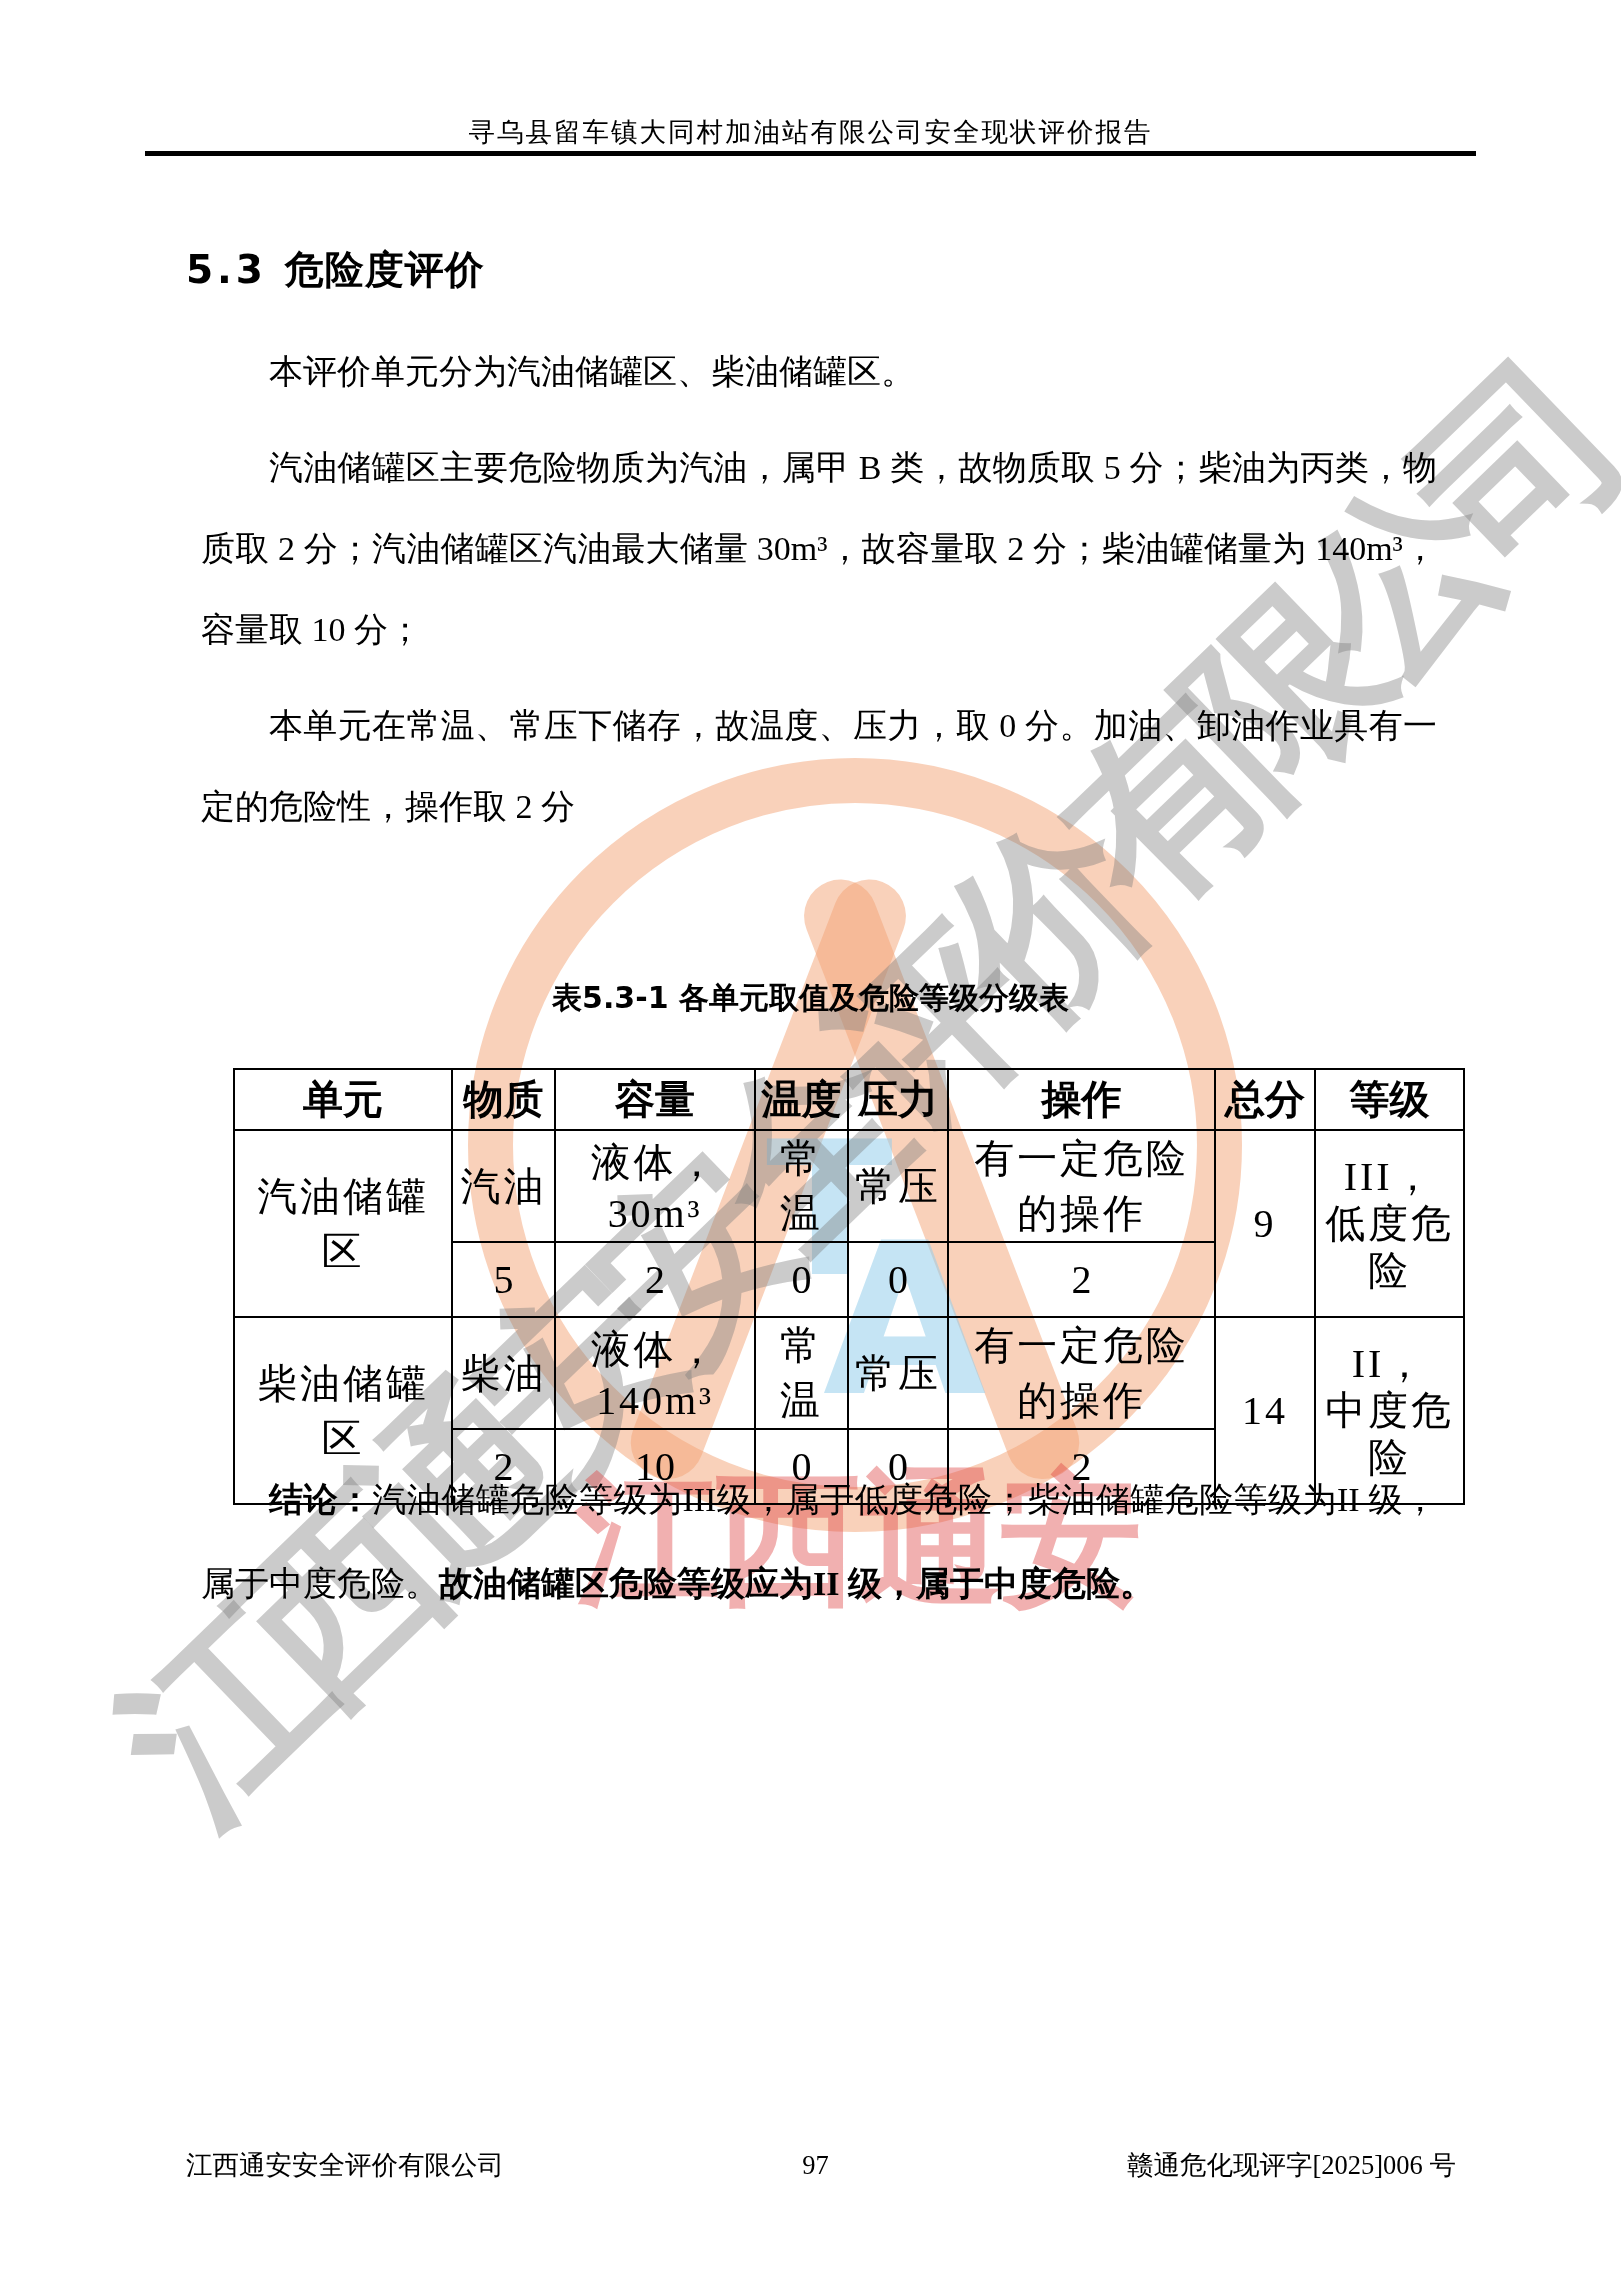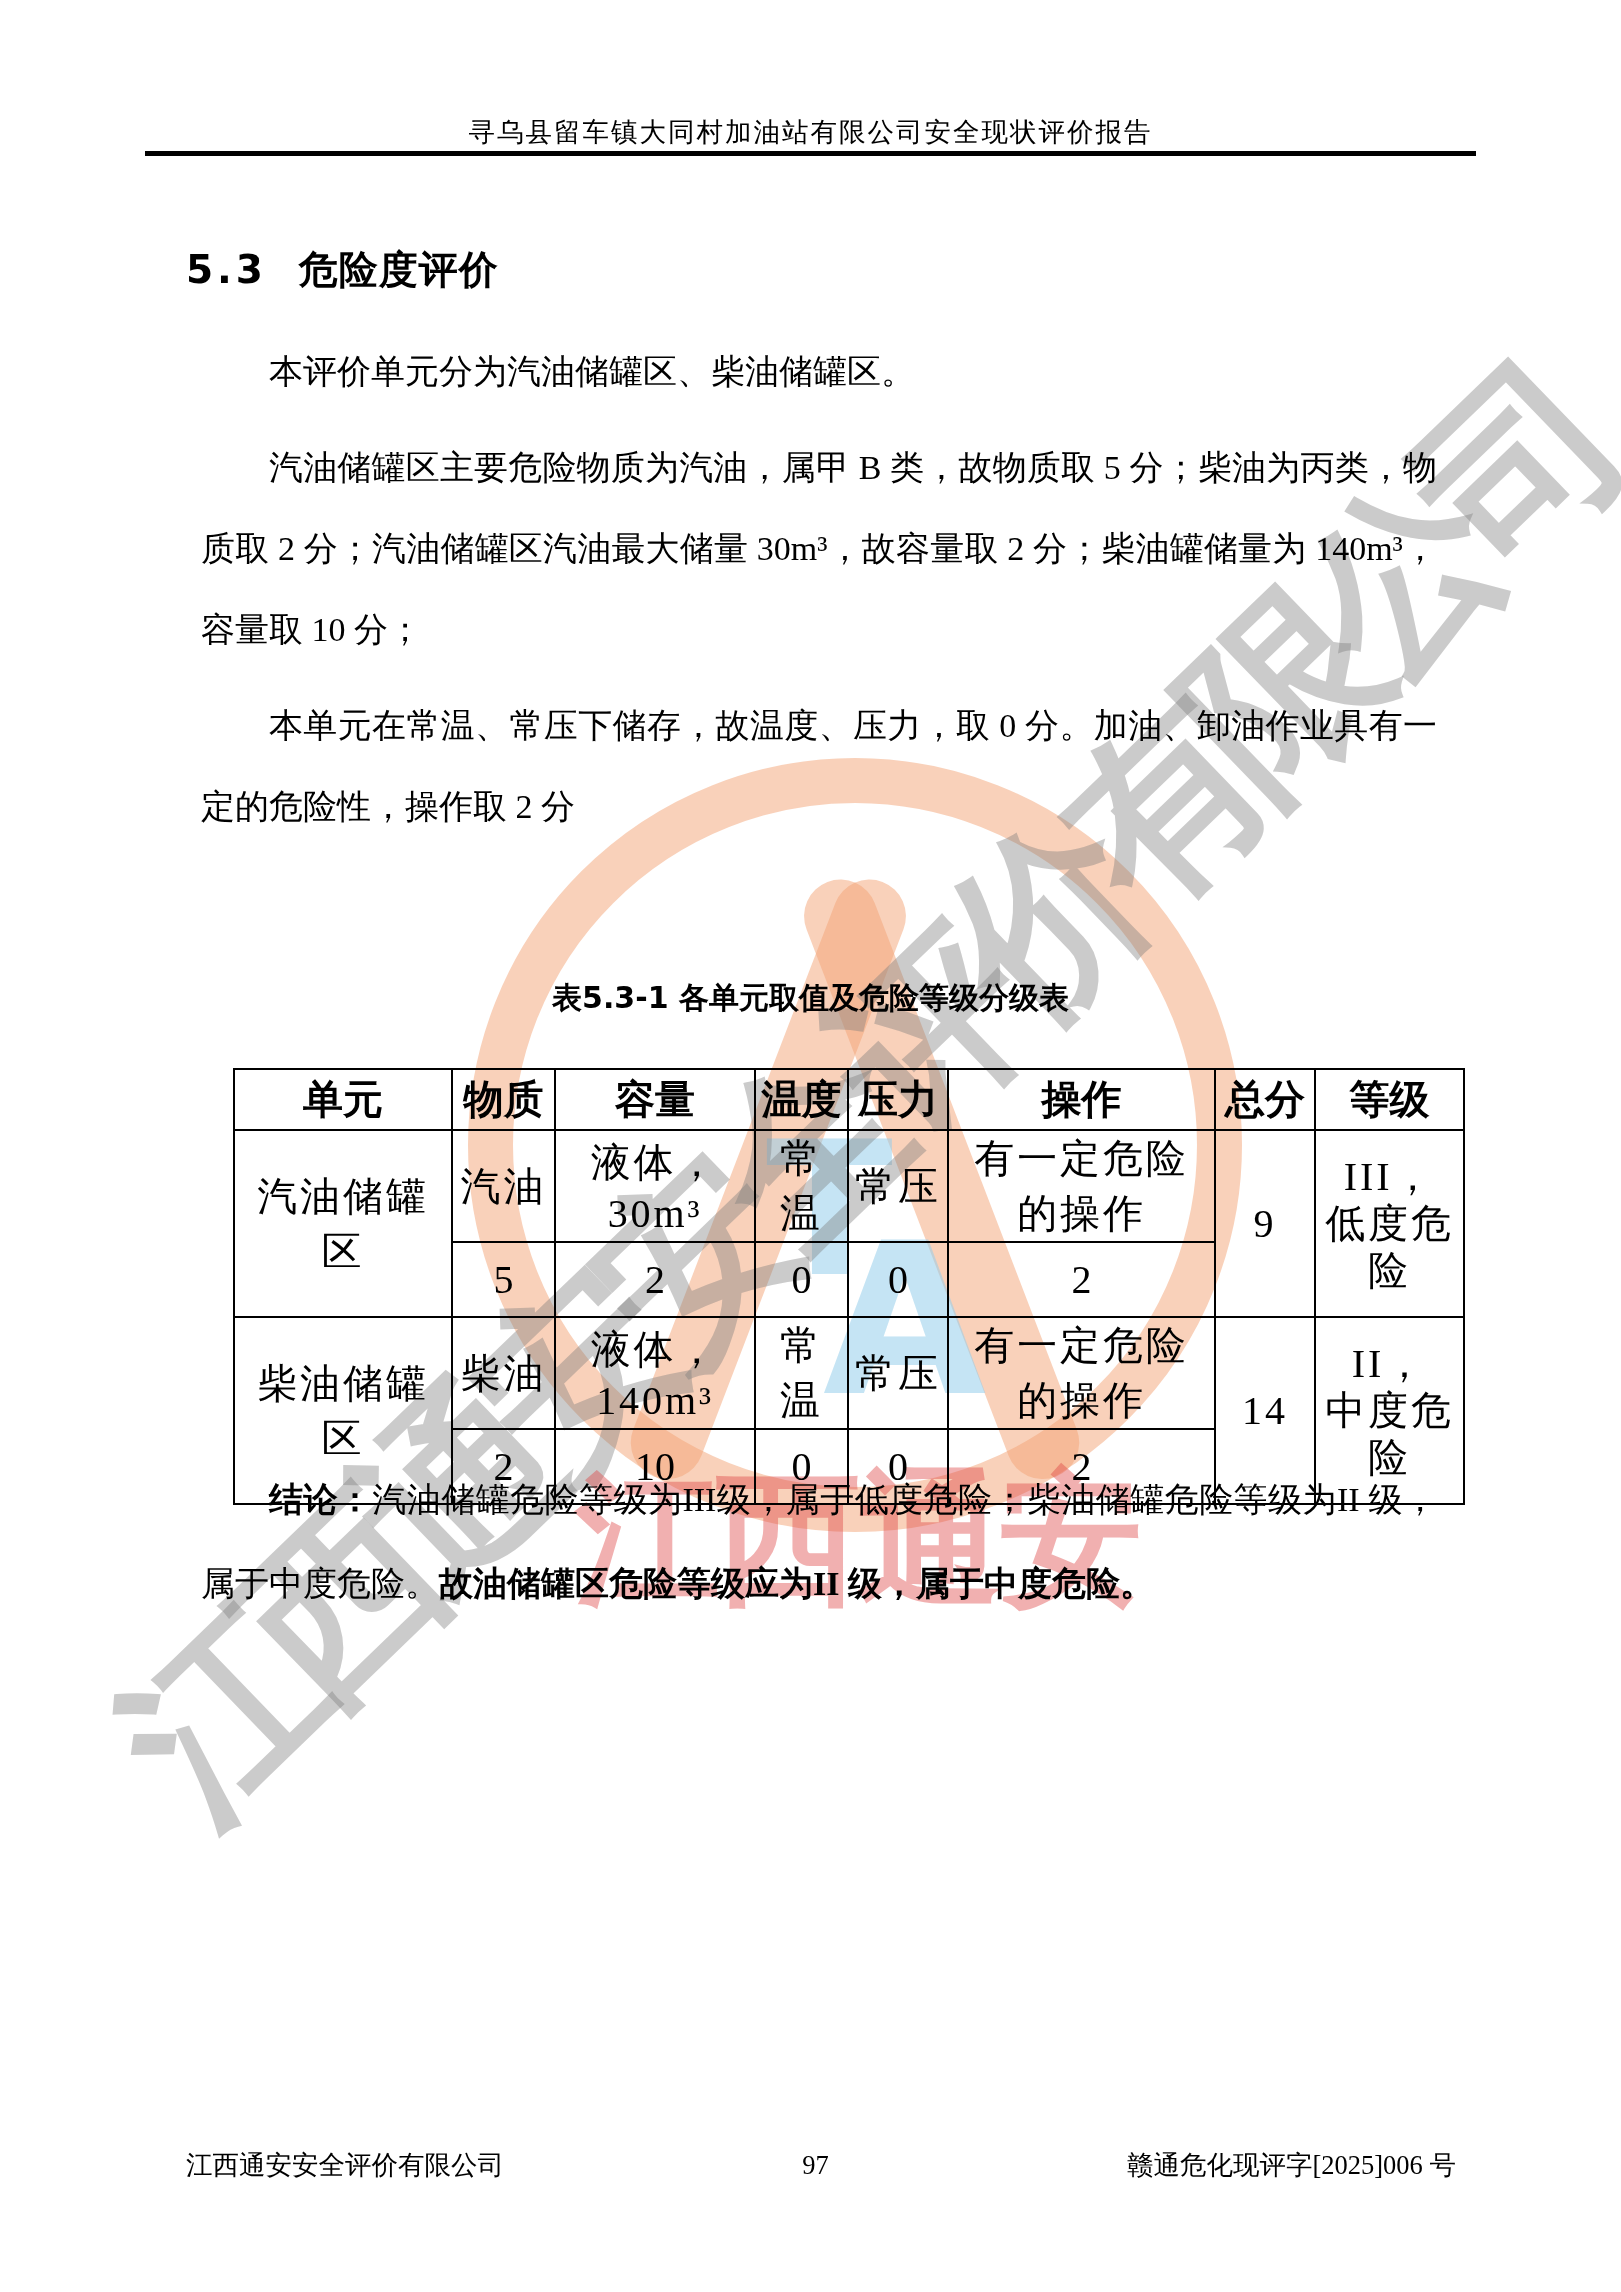--- a/index.html
+++ b/index.html
@@ -46,21 +46,21 @@
   }
   .header-rule{
     position:absolute; top:151px; left:145px; width:1331px; height:4.9px;
     background:#000;
   }
   .section-heading{
     position:absolute; top:243px; left:186px;
     font-family:"DejaVu Sans","Liberation Sans",sans-serif;
     font-weight:bold; font-size:39px; letter-spacing:1px;
   }
-  .section-heading .sec-no{margin-right:32px; letter-spacing:3.9px;}
+  .section-heading .sec-no{margin-right:18px; letter-spacing:3.9px;}
   .body-text{
     position:absolute; left:186px; width:1266px;
     font-size:34px; line-height:81px;
     text-align:justify; word-break:break-all;
   }
   .paragraphs{top:316px;}
   .body-text p{margin:15px; text-indent:2em;}
   .table-caption{
     position:absolute; top:978px; left:0; width:100%; text-align:center;
     font-family:"DejaVu Sans","Liberation Sans",sans-serif;

